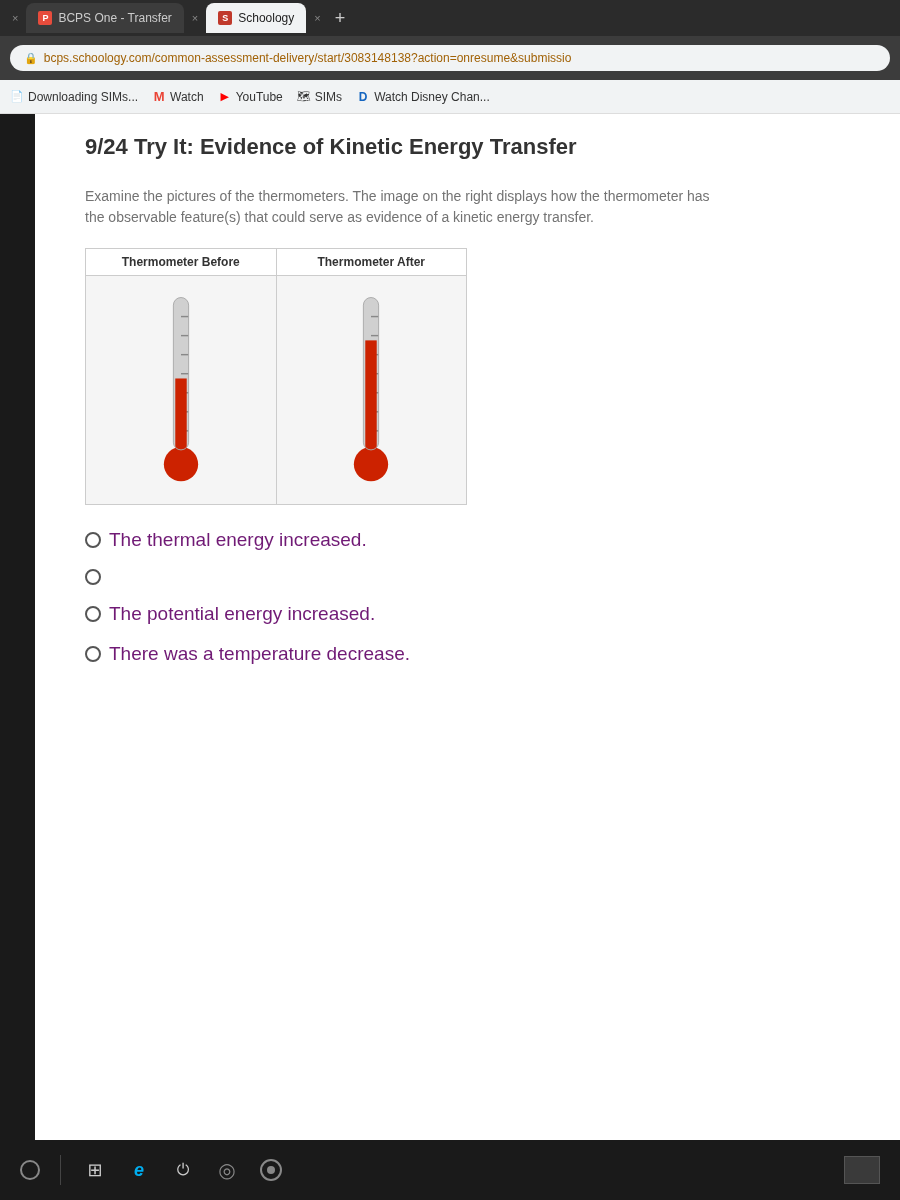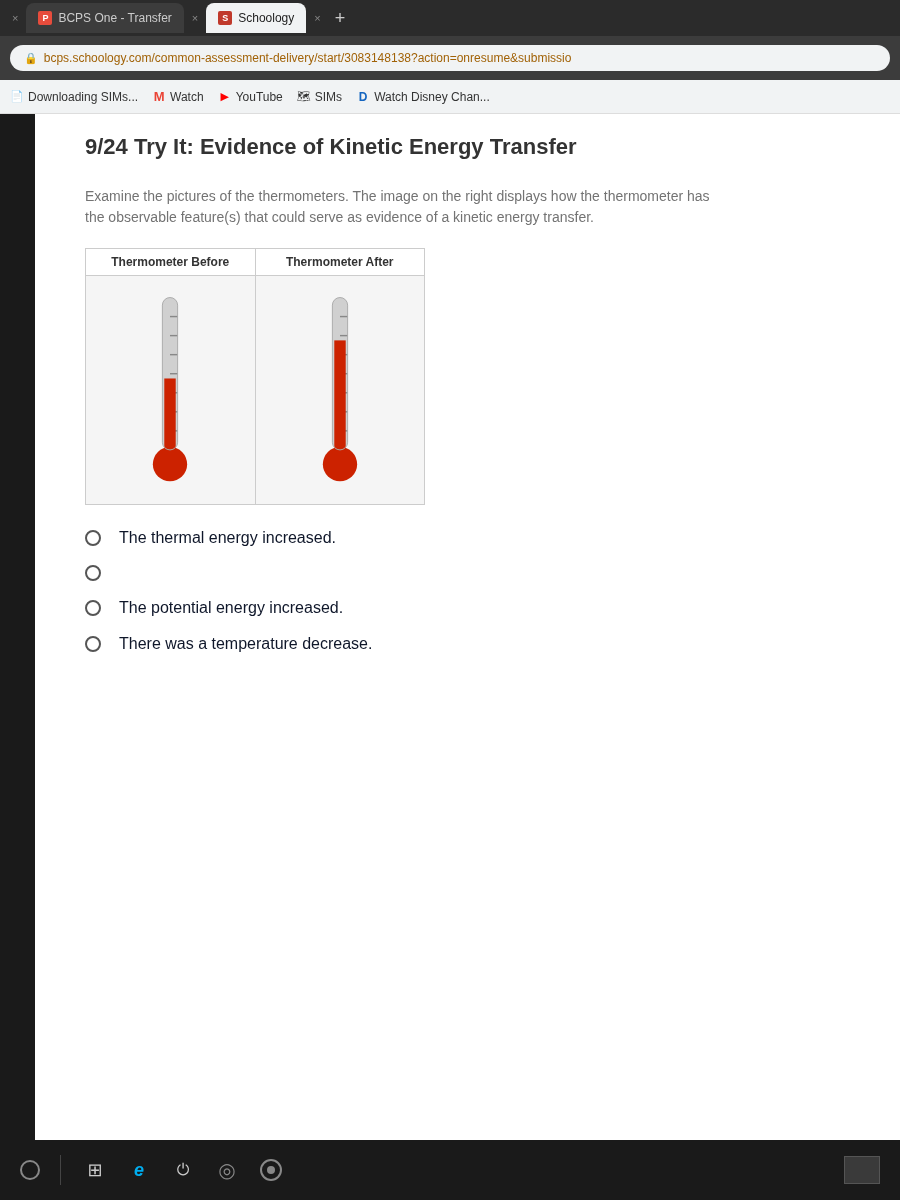--- a/index.html
+++ b/index.html
@@ -154,21 +154,21 @@
 
     .question-text {
       font-size: 14px;
       color: #737373;
       line-height: 1.5;
       margin-bottom: 20px;
     }
 
     .thermometer-table {
       border: 1px solid #ccc;
-      width: 340px;
+      width: 382px;
       margin-bottom: 24px;
       border-collapse: collapse;
     }
 
     .thermometer-table th {
       border: 1px solid #ccc;
       padding: 6px 10px;
       font-size: 12px;
       font-weight: 700;
       color: #333;
@@ -194,23 +194,23 @@
     .answer-options {
       display: flex;
       flex-direction: column;
       gap: 18px;
       margin-top: 8px;
     }
 
     .answer-option {
       display: flex;
       align-items: center;
-      gap: 18px;
-      font-size: 16px;
-      color: #0f172a;
+      gap: 8px;
+      font-size: 19px;
+      color: #701a75;
       cursor: pointer;
     }
 
     .radio-circle {
       width: 16px;
       height: 16px;
       border: 2px solid #555;
       border-radius: 50%;
       flex-shrink: 0;
       background: #fff;

